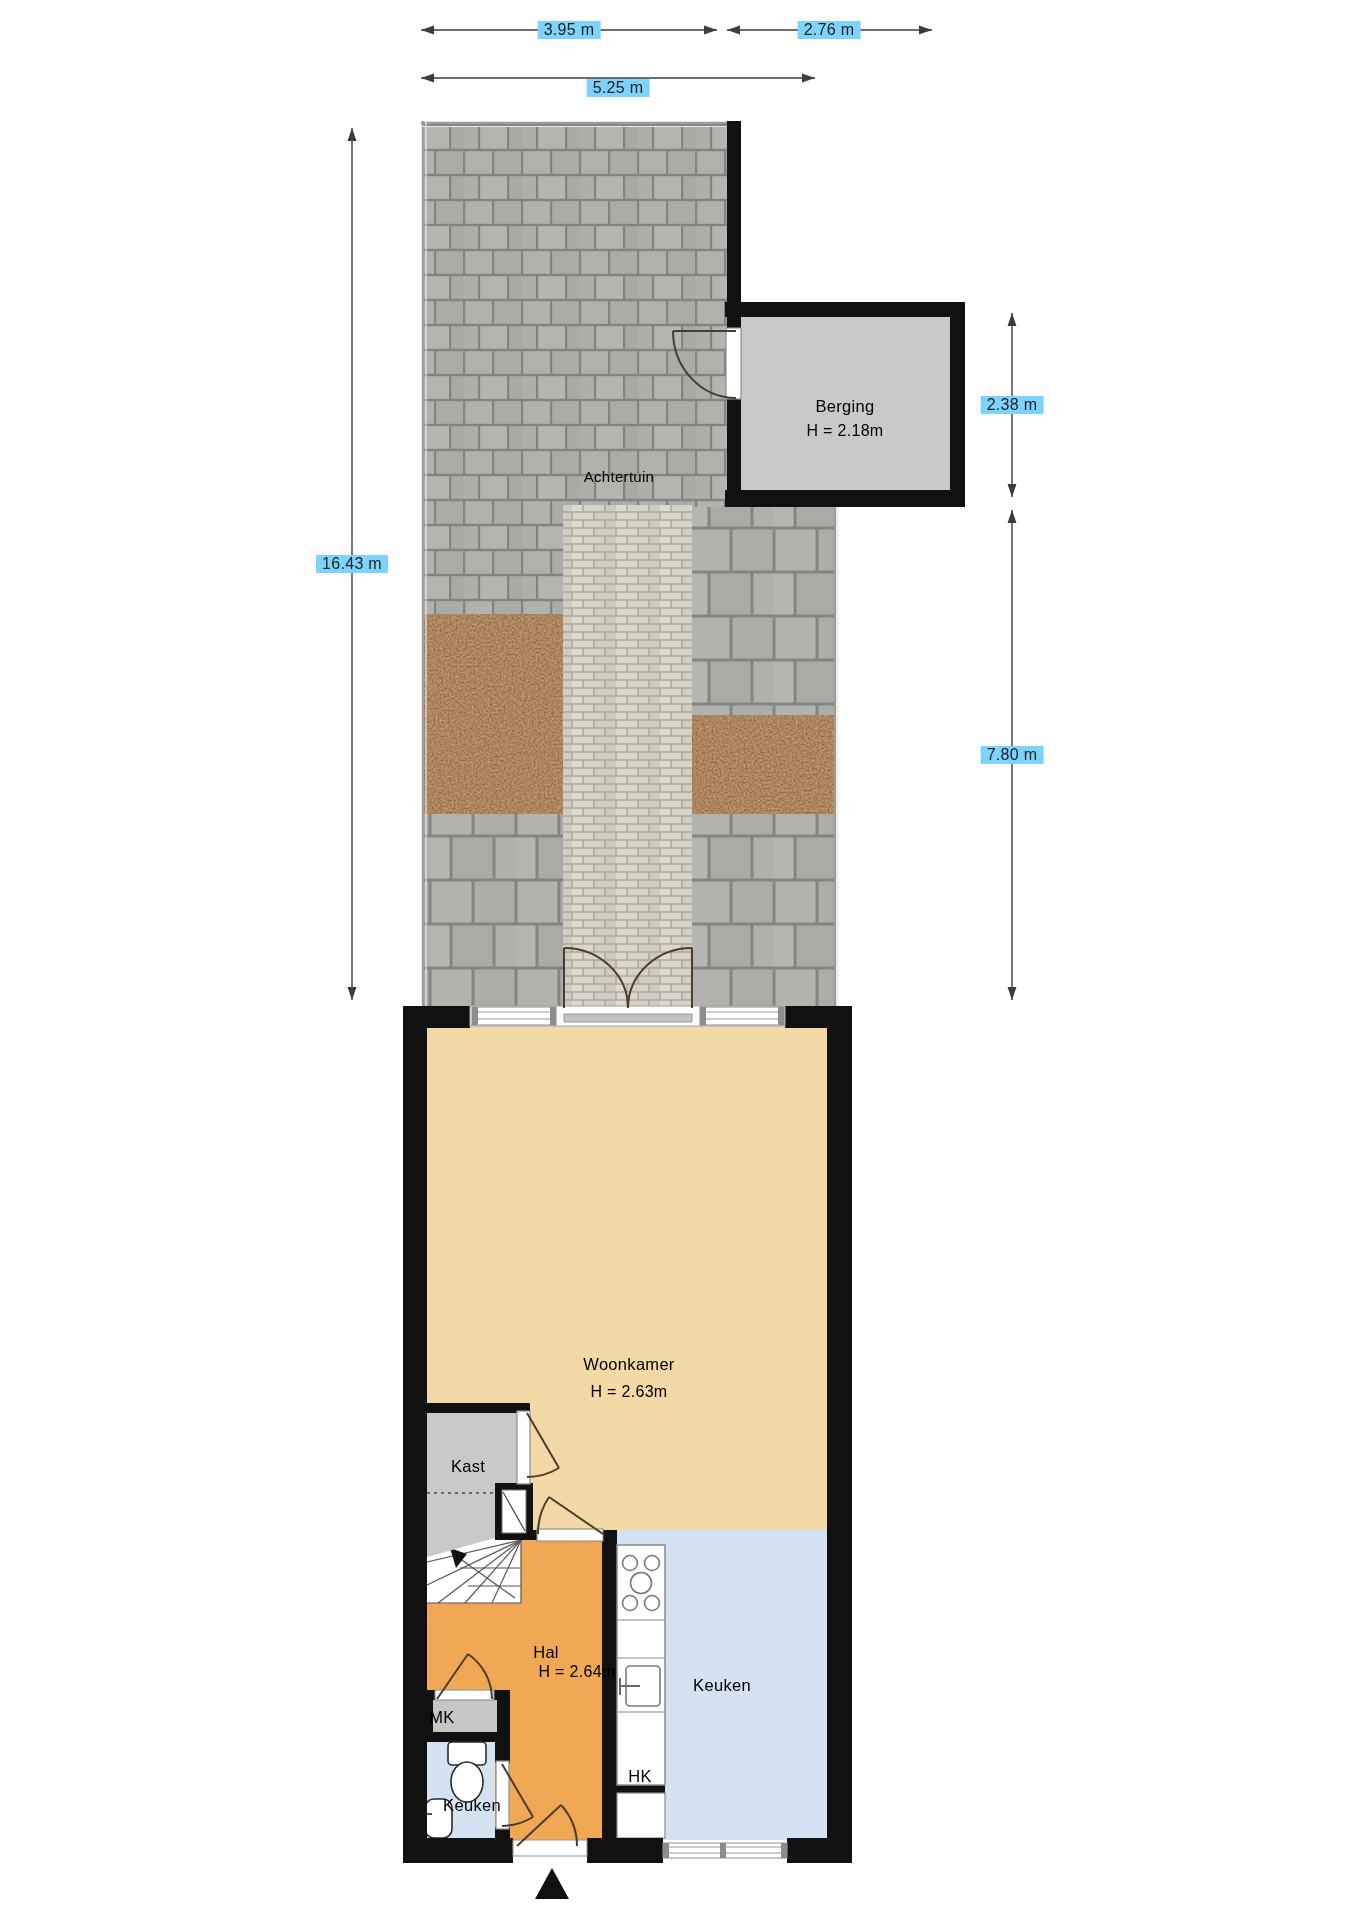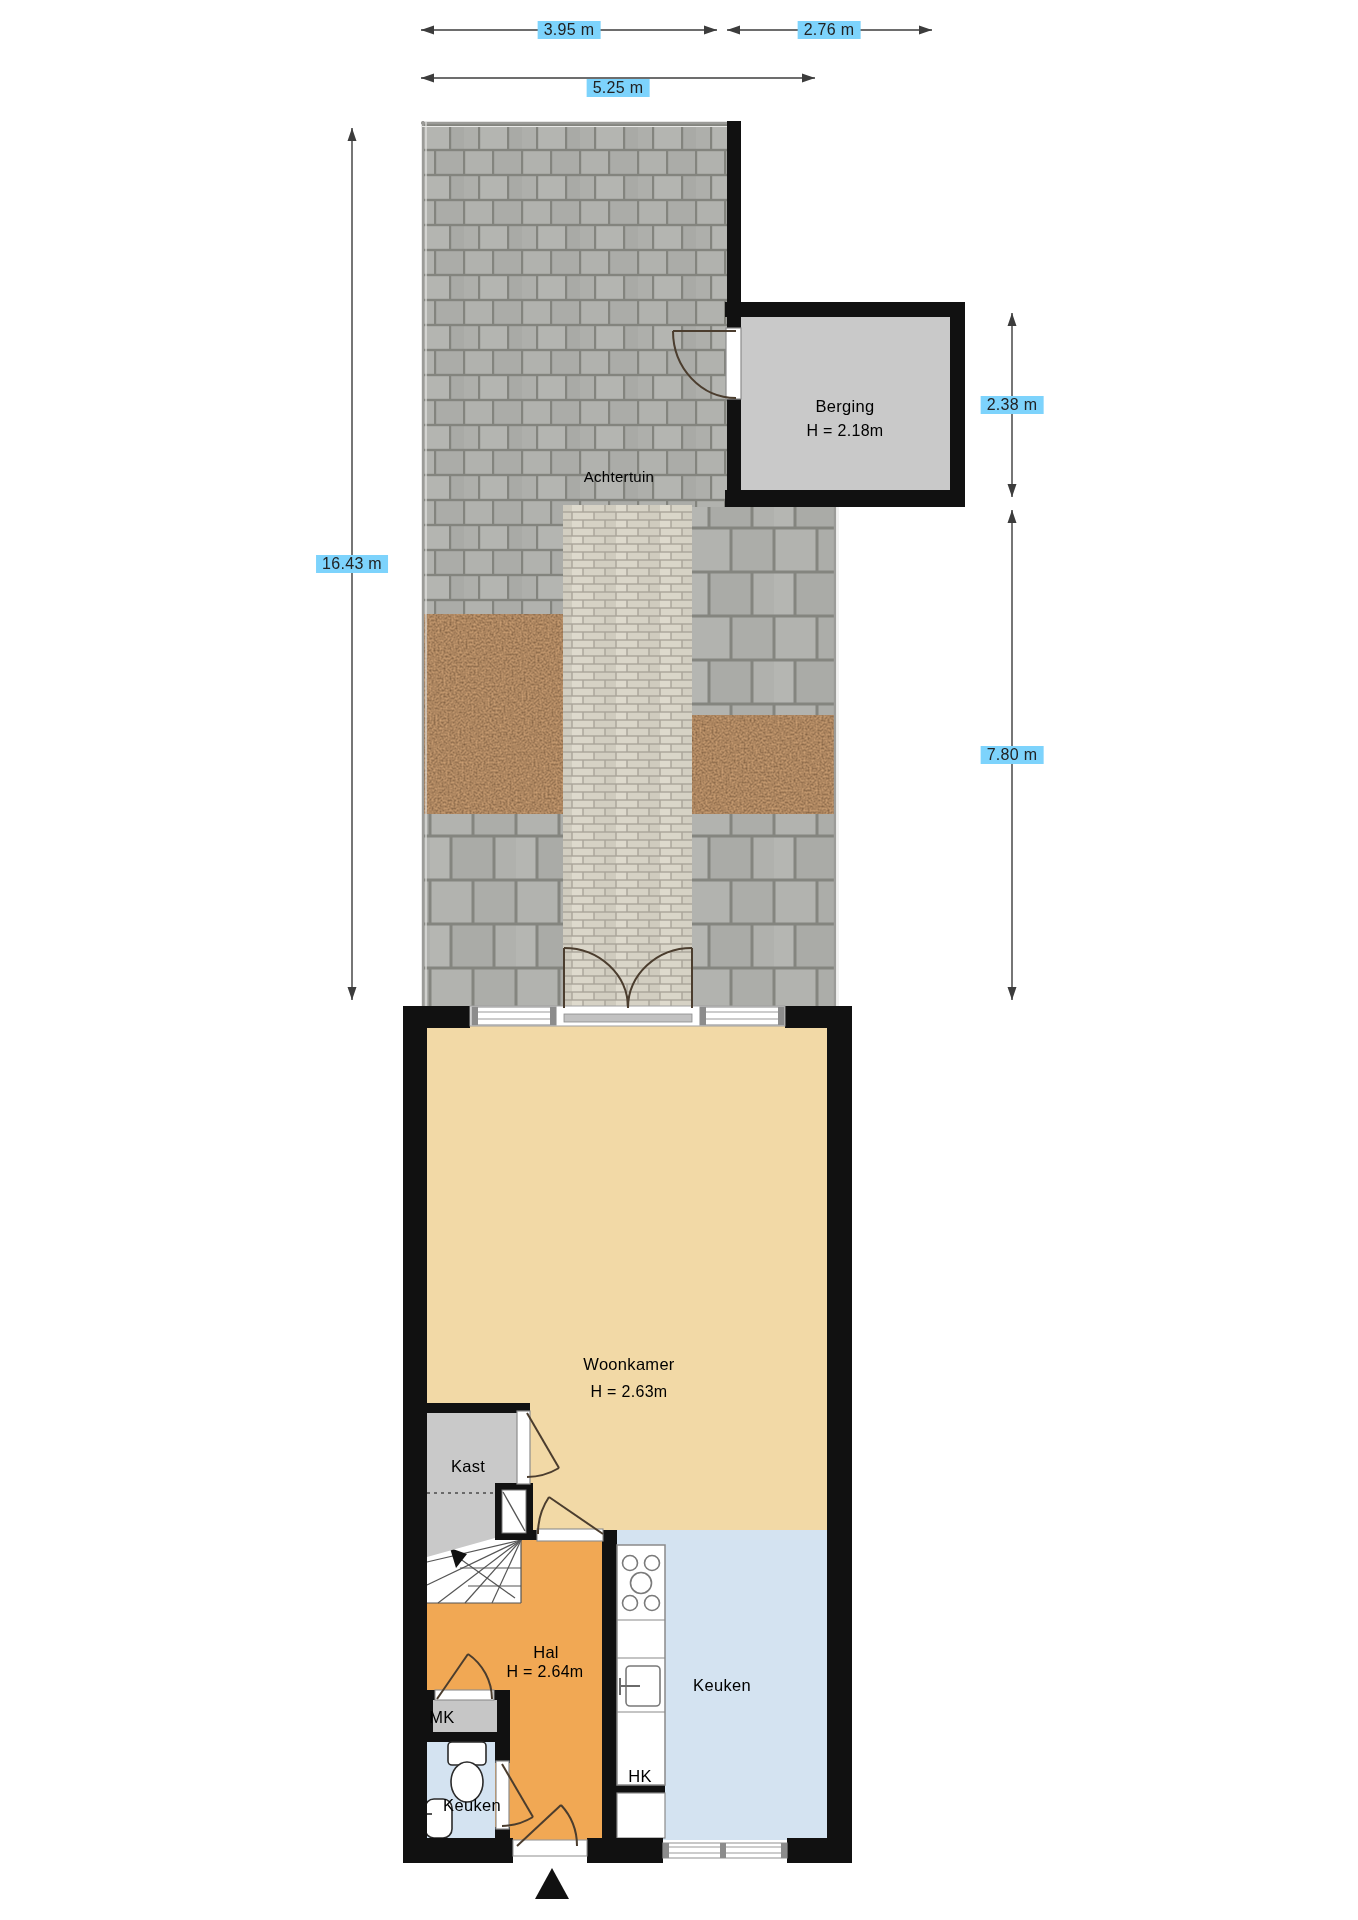--- a/index.html
+++ b/index.html
@@ -278,18 +278,18 @@
 
 <div class="lbl room-name" style="left:845px;top:406px">Berging</div>
 <div class="lbl room-sub" style="left:845px;top:431px">H = 2.18m</div>
 
 <div class="lbl room-name" style="left:629px;top:1364px">Woonkamer</div>
 <div class="lbl room-sub" style="left:629px;top:1392px">H = 2.63m</div>
 
 <div class="lbl room-name" style="left:468px;top:1466px">Kast</div>
 
 <div class="lbl room-name" style="left:546px;top:1652px">Hal</div>
-<div class="lbl room-sub" style="left:545px;top:1672px">H = 2.64m</div>
+<div class="lbl room-sub" style="left:577px;top:1672px">H = 2.64m</div>
 
 <div class="lbl room-name" style="left:442px;top:1717px">MK</div>
 <div class="lbl room-name" style="left:472px;top:1805px">Keuken</div>
 <div class="lbl room-name" style="left:722px;top:1685px">Keuken</div>
 <div class="lbl room-name" style="left:640px;top:1776px">HK</div>
 
 </body></html>

